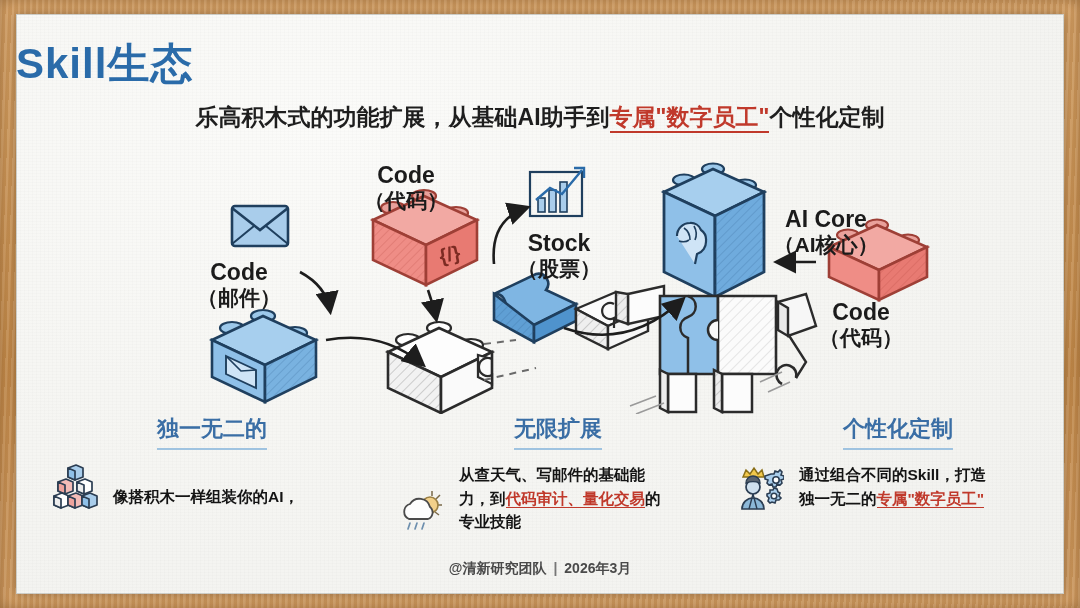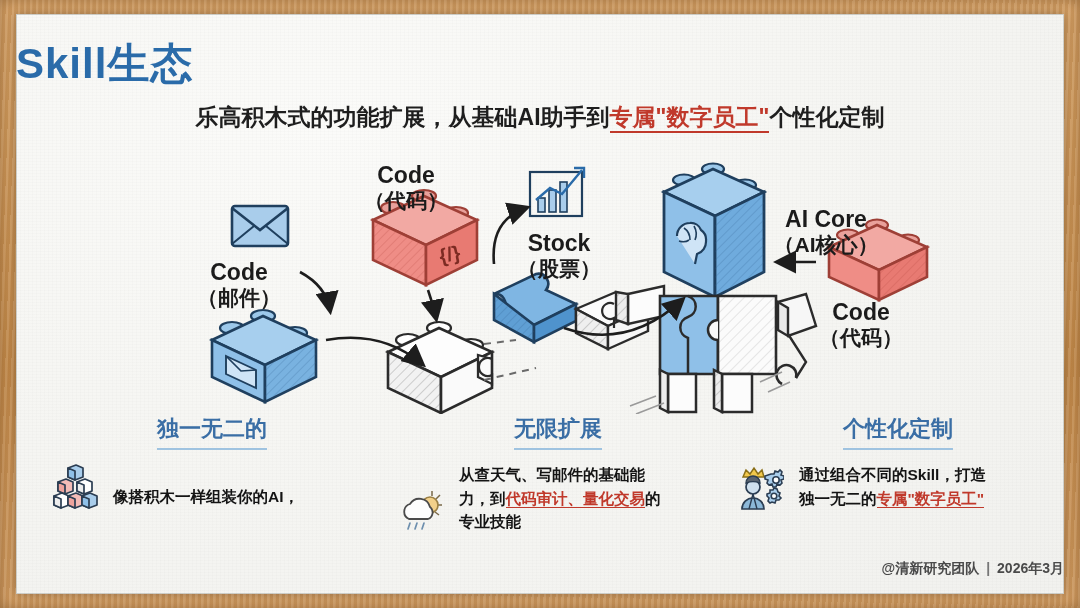--- a/index.html
+++ b/index.html
@@ -80,21 +80,21 @@
   .col-body { display: flex; gap: 15px; margin-top: 13px; align-items: flex-end; }
   .col-icon { flex: 0 0 auto; width: 46px; height: 46px; }
   .col-text {
     font-size: 15.5px; font-weight: 600; color: #141414; line-height: 1.52;
   }
   .u-red { color: #c0392b; border-bottom: 1.6px solid #c0392b; }
 
   
   #footer {
     position: absolute; left: 0; right: 0; bottom: 16px;
-    text-align: right; font-size: 14px; font-weight: 600; color: #4a4a4a;
+    text-align: center; font-size: 14px; font-weight: 600; color: #4a4a4a;
   }
   .sep { margin: 0 7px; color: #777; }
 </style>
 </head>
 <body>
 
 <div id="frame">
   <div id="canvas">
 
     <h1 id="title">Skill生态</h1>

